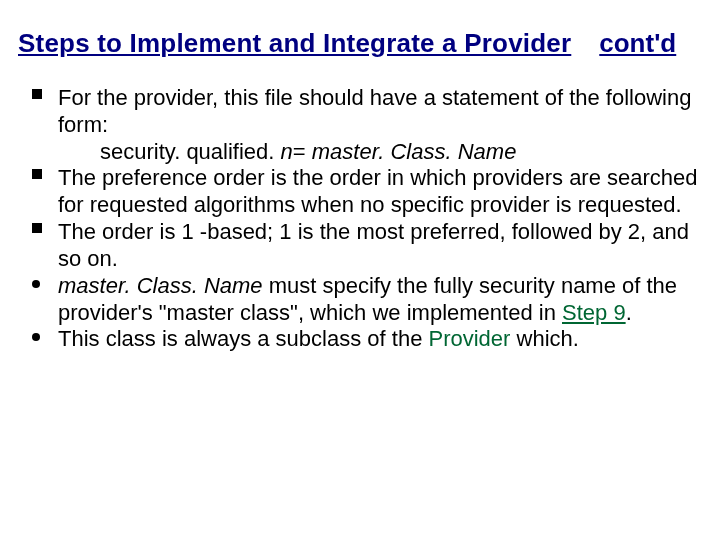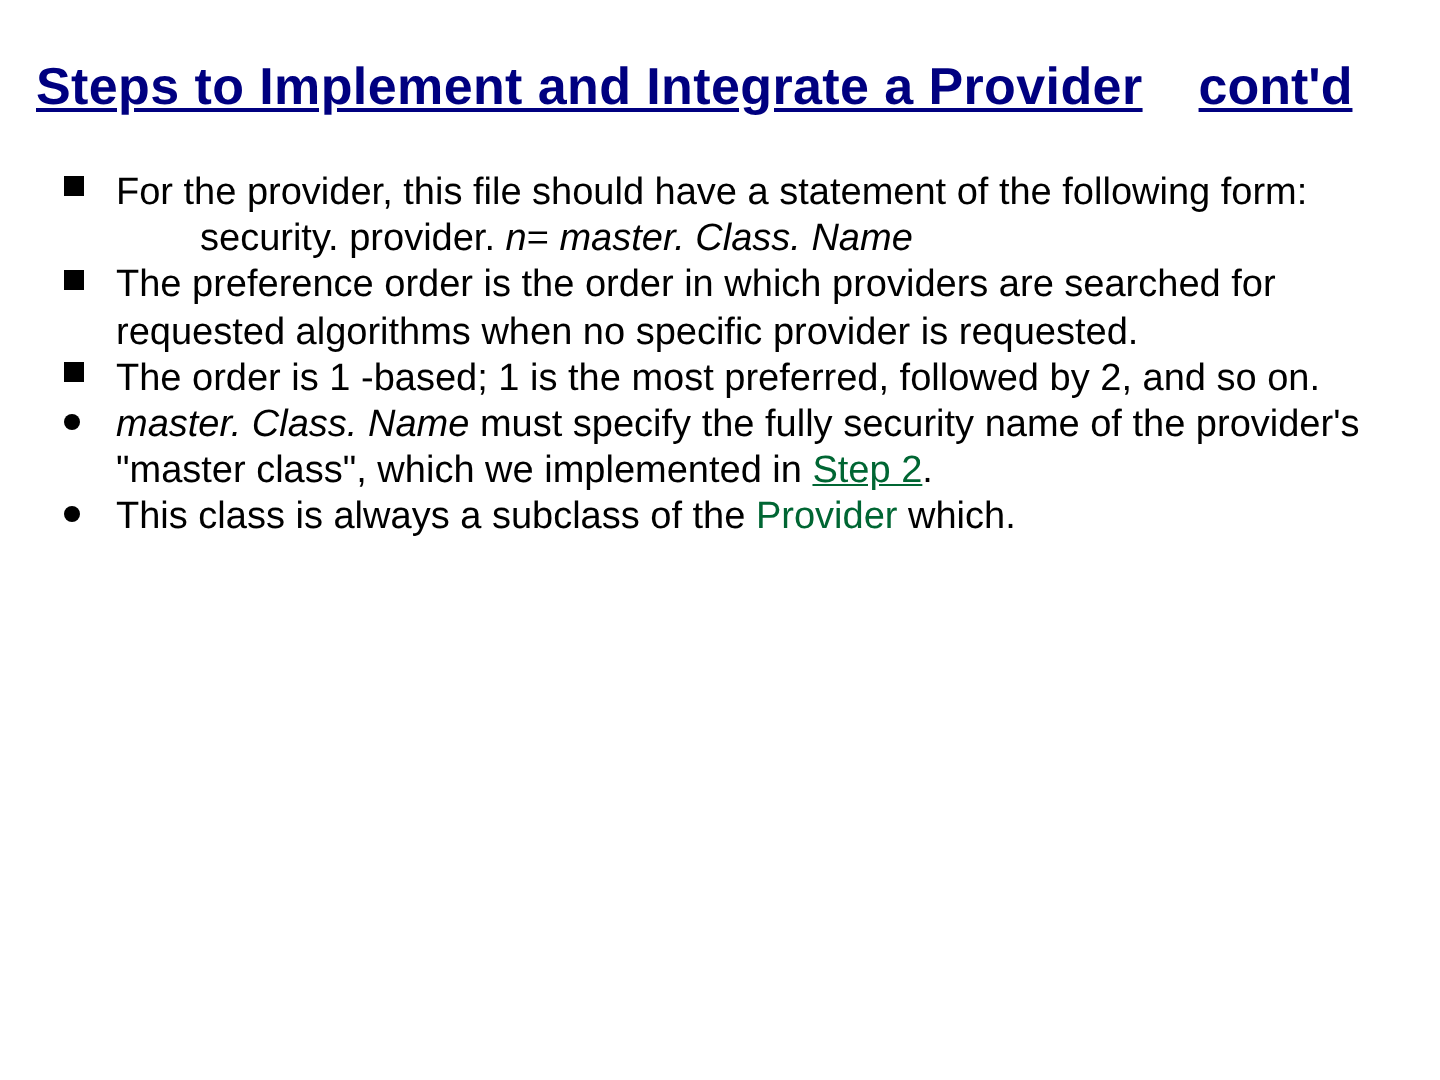--- a/index.html
+++ b/index.html
@@ -38,21 +38,21 @@
     text-decoration: underline;
   }
   ul.bullets {
     list-style: none;
     margin: 0;
     padding: 0 8px 0 20px;
   }
   ul.bullets > li {
     position: relative;
     padding-left: 26px;
-    font-size: 19px;
+    font-size: 22px;
     line-height: 1.22;
     margin: 0;
   }
   ul.bullets > li .marker {
     position: absolute;
     left: 0;
     top: 0.18em;
     width: 10px;
     height: 10px;
     background: #000000;
@@ -85,38 +85,38 @@
     <span class="title-main">Steps to Implement and Integrate a Provider</span>
     <span class="title-cont">cont'd</span>
   </div>
 
   <ul class="bullets">
 
     <li>
       <span class="marker"></span>
       <span>For the provider, this file should have a statement of the following form:</span>
       <span class="indent-line">
-        <span>security. provider. </span><span class="italic">n</span><span>= </span><span class="italic">master. Class. Name</span>
+        <span>security. qualified. </span><span class="italic">n</span><span>= </span><span class="italic">master. Class. Name</span>
       </span>
     </li>
 
 
     <li>
       <span class="marker"></span>
       <span>The preference order is the order in which providers are searched for requested algorithms when no specific provider is requested.</span>
     </li>
 
     <li>
       <span class="marker"></span>
       <span> The order is 1 -based; 1 is the most preferred, followed by 2, and so on.</span>
     </li>
 
     <li>
       <span class="marker round"></span>
-      <span class="italic">master. Class. Name</span><span> must specify the fully security name of the provider's "master class", which we implemented in </span><span class="link-green">Step 2</span><span>.</span>
+      <span class="italic">master. Class. Name</span><span> must specify the fully security name of the provider's "master class", which we implemented in </span><span class="link-green">Step 9</span><span>.</span>
     </li>
 
     <li>
       <span class="marker round"></span>
       <span>This class is always a subclass of the </span><span class="provider-green">Provider</span><span> which.</span>
     </li>
 
   </ul>
 
 </div>

